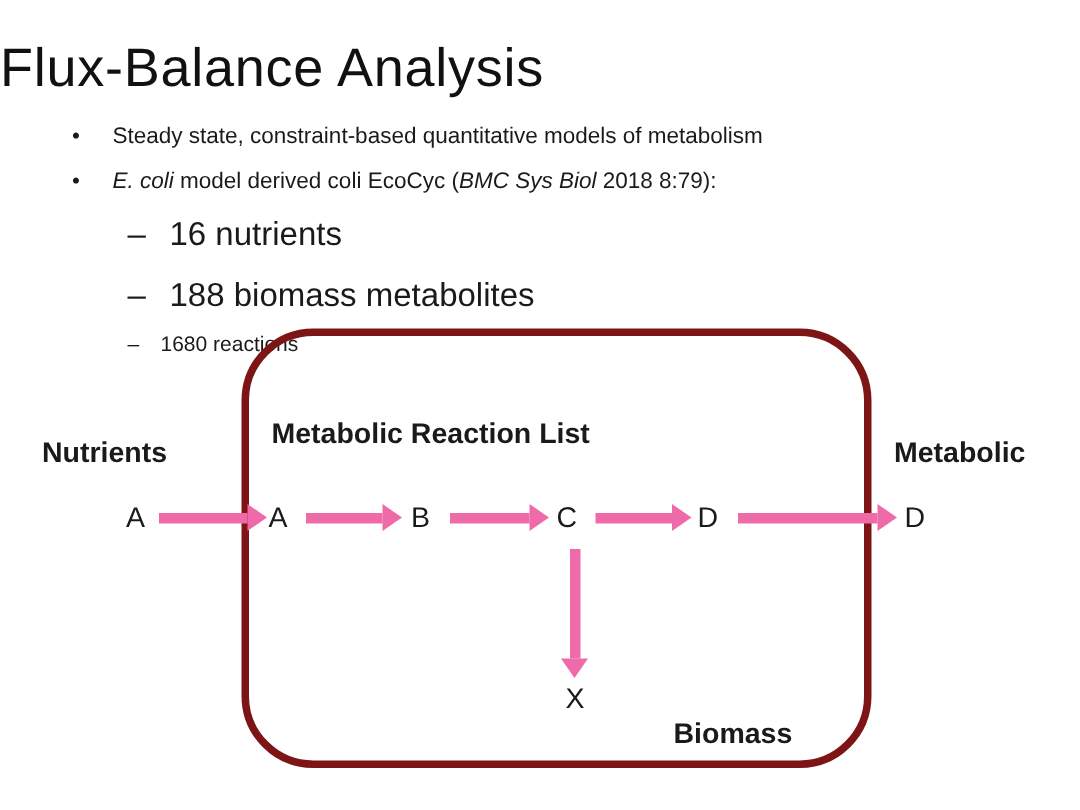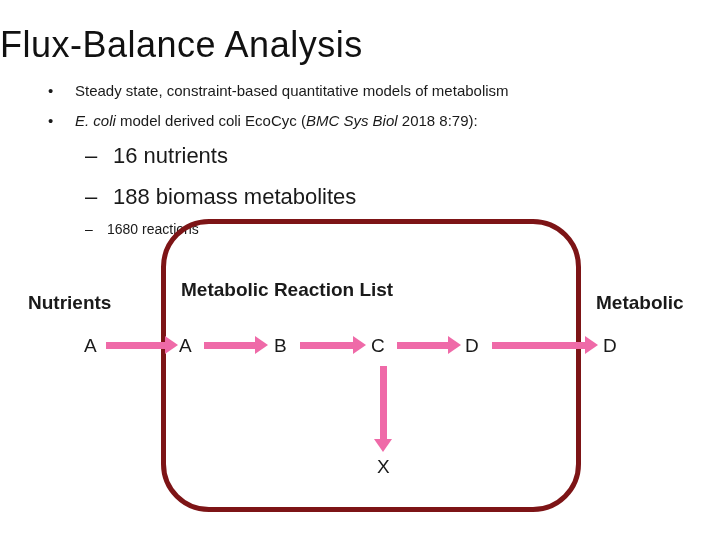--- a/index.html
+++ b/index.html
@@ -146,20 +146,21 @@
   <div class="sub sub-small s3">
     <span class="dash">–</span>
     <span>1680 reactions</span>
   </div>
 
   <div class="box"></div>
 
   <div class="dlabel lbl-nutrients">Nutrients</div>
   <div class="dlabel lbl-reactions">Metabolic Reaction List</div>
   <div class="dlabel lbl-secretions">Metabolic</div>
+  <div class="dlabel lbl-biomass">Biomass</div>
 
   <div class="node n-in">A</div>
   <div class="node n-a">A</div>
   <div class="node n-b">B</div>
   <div class="node n-c">C</div>
   <div class="node n-d">D</div>
   <div class="node n-out">D</div>
   <div class="node n-x">X</div>
 
   <div class="harrow a1">

